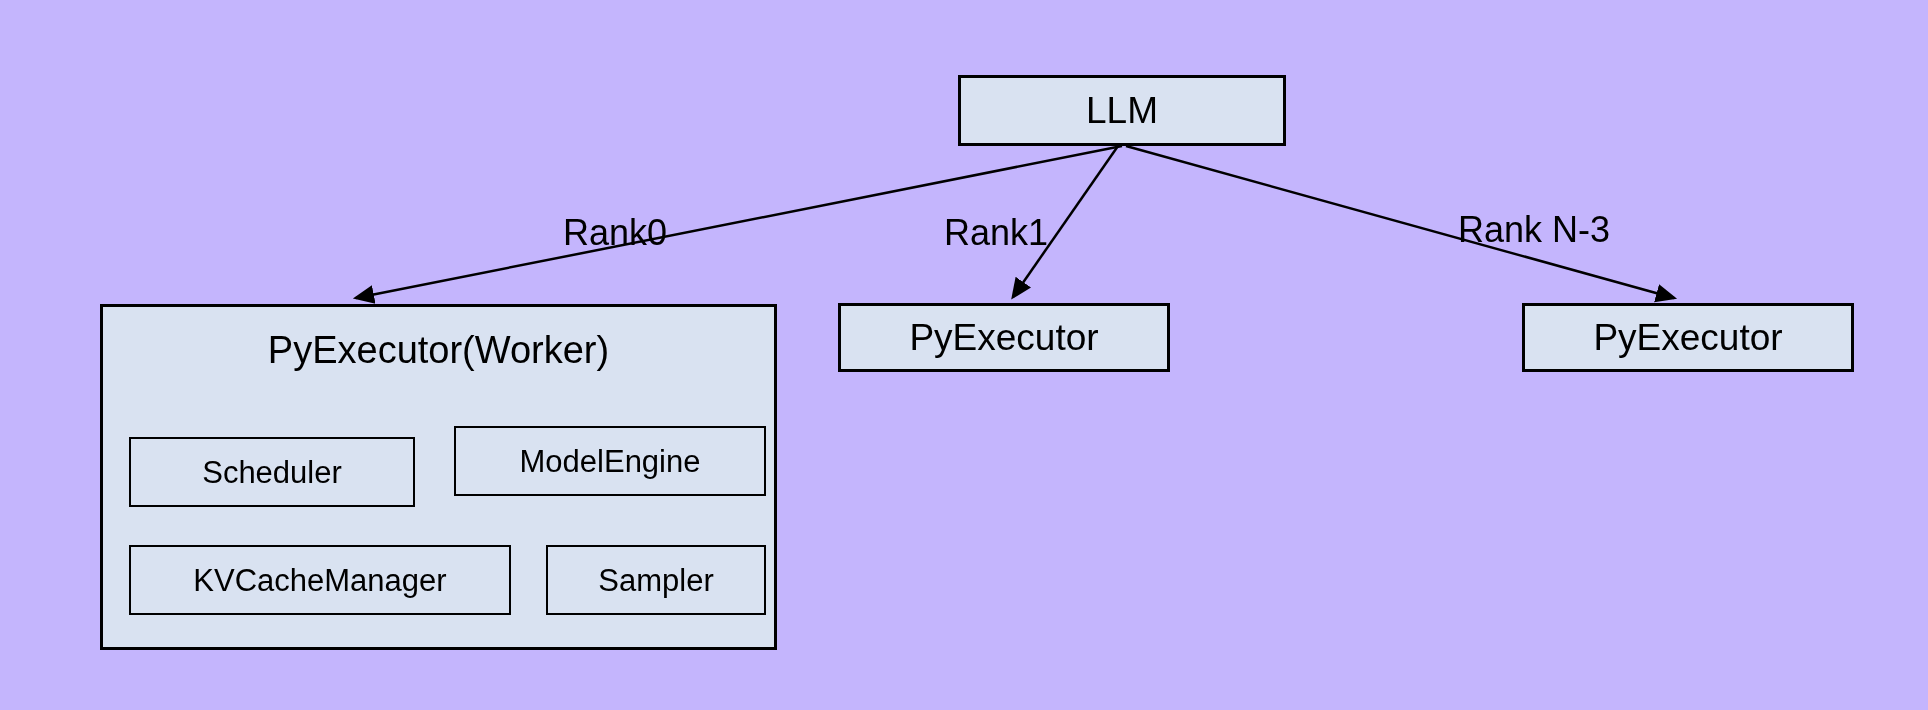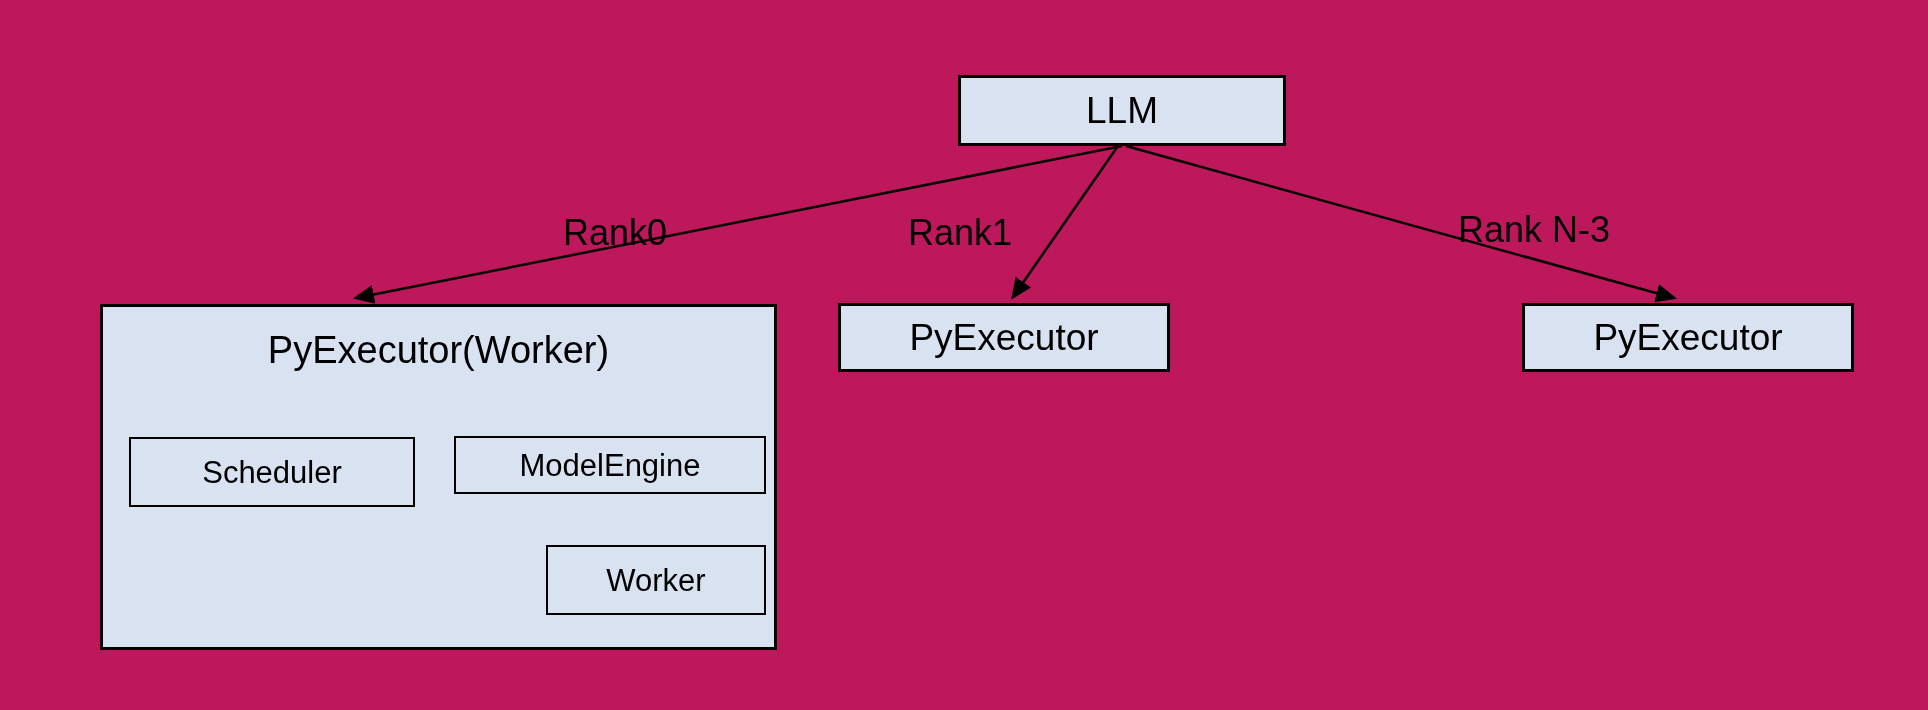--- a/index.html
+++ b/index.html
@@ -5,21 +5,21 @@
   html, body {
     margin: 0;
     padding: 0;
     background: #ffffff;
     font-family: "Liberation Sans", "DejaVu Sans", sans-serif;
   }
   .canvas {
     position: relative;
     width: 1928px;
     height: 710px;
-    background: #be185d;
+    background: #c4b5fd;
     overflow: hidden;
   }
   .node {
     position: absolute;
     background: #d9e2f1;
     border: 3px solid #000000;
     box-sizing: border-box;
     color: #000000;
   }
   .node-label-center {
@@ -53,35 +53,35 @@
     box-sizing: border-box;
     display: flex;
     align-items: center;
     justify-content: center;
     font-size: 31px;
     line-height: 1;
     white-space: nowrap;
     color: #000000;
   }
   .sub-scheduler { left: 26px;  top: 130px; width: 286px; height: 70px; }
-  .sub-engine    { left: 351px; top: 129px; width: 312px; height: 58px; }
+  .sub-engine    { left: 351px; top: 119px; width: 312px; height: 70px; }
   .sub-kvcache   { left: 26px;  top: 238px; width: 382px; height: 70px; }
   .sub-sampler   { left: 443px; top: 238px; width: 220px; height: 70px; }
 
   .edge-label {
     position: absolute;
     transform: translate(-50%, -50%);
     font-size: 36px;
     line-height: 1;
     white-space: nowrap;
     color: #000000;
     background: transparent;
   }
   .lbl-rank0  { left: 615px;  top: 233px; }
-  .lbl-rank1  { left: 960px;  top: 233px; text-align: center; }
+  .lbl-rank1  { left: 996px;  top: 233px; text-align: center; }
   .lbl-rankn  { left: 1534px; top: 230px; }
 
   svg.arrows {
     position: absolute;
     left: 0;
     top: 0;
     width: 1928px;
     height: 710px;
     pointer-events: none;
   }
@@ -101,21 +101,22 @@
     <line x1="1118" y1="146" x2="1013" y2="297" stroke="#000000" stroke-width="2.5" marker-end="url(#arrowhead)"></line>
     <line x1="1126" y1="146" x2="1674" y2="298" stroke="#000000" stroke-width="2.5" marker-end="url(#arrowhead)"></line>
   </svg>
 
   <div class="node node-label-center llm-box">LLM</div>
 
   <div class="node worker-box">
     <div class="worker-title">PyExecutor(Worker)</div>
     <div class="subnode sub-scheduler">Scheduler</div>
     <div class="subnode sub-engine">ModelEngine</div>
-    <div class="subnode sub-sampler">Worker</div>
+    <div class="subnode sub-kvcache">KVCacheManager</div>
+    <div class="subnode sub-sampler">Sampler</div>
   </div>
 
   <div class="node node-label-center exec-mid">PyExecutor</div>
 
   <div class="node node-label-center exec-right">PyExecutor</div>
 
   <div class="edge-label lbl-rank0">Rank0</div>
   <div class="edge-label lbl-rank1">Rank1</div>
   <div class="edge-label lbl-rankn">Rank N-3</div>
 

